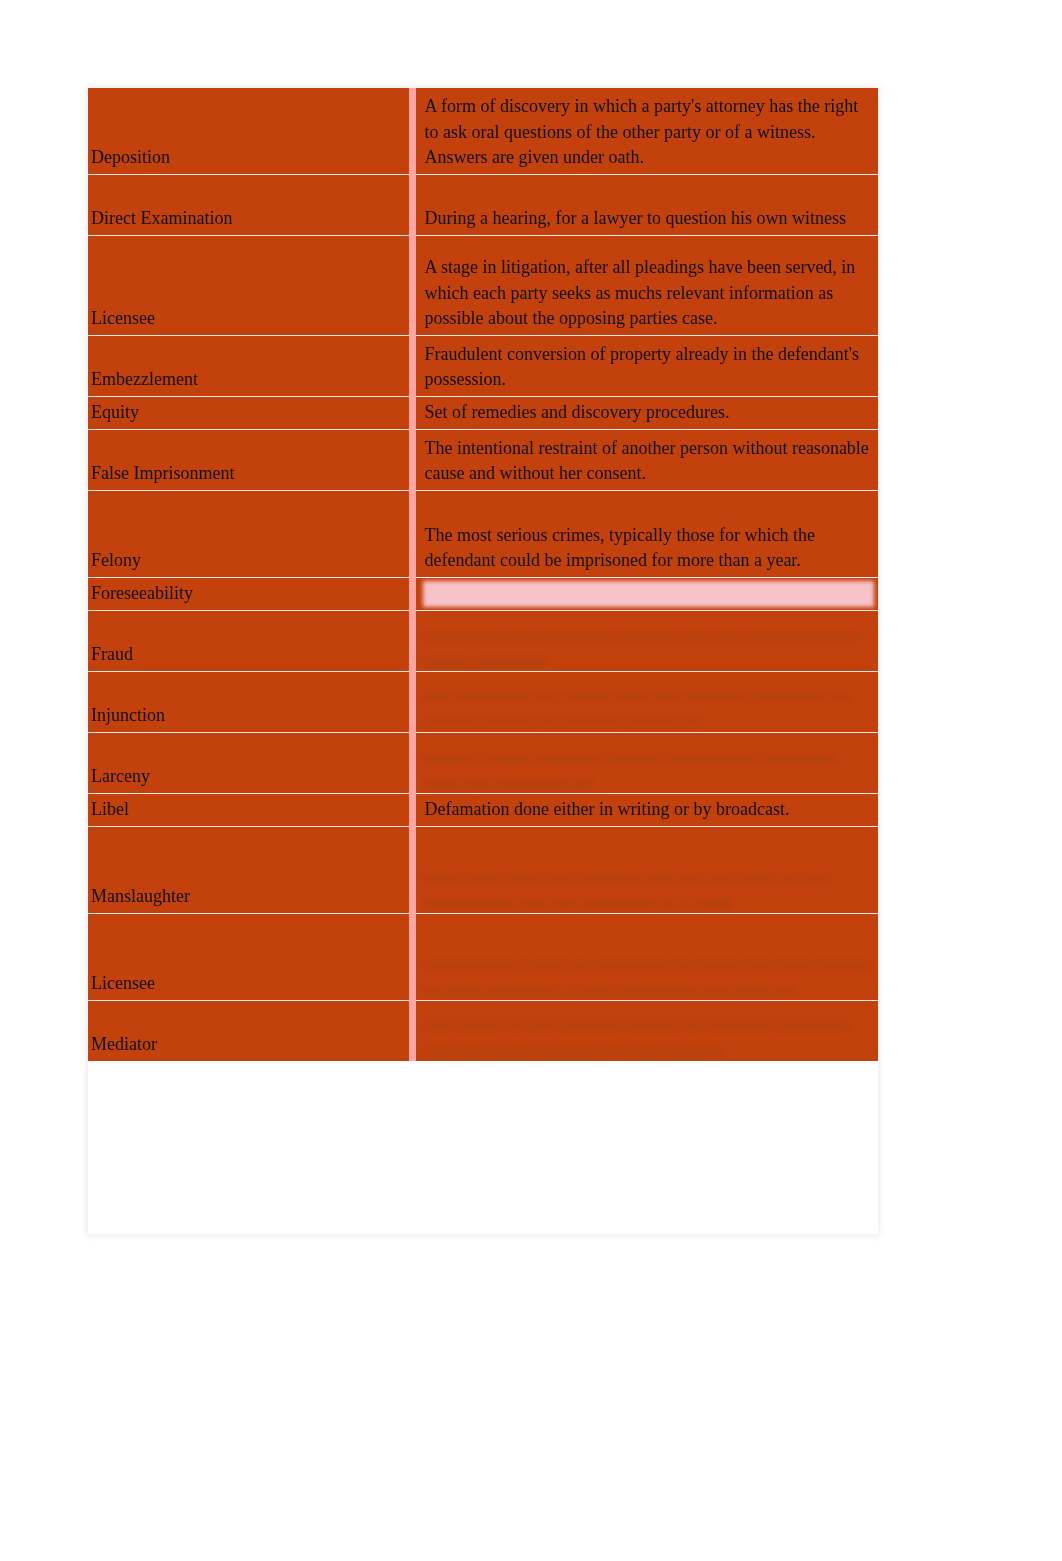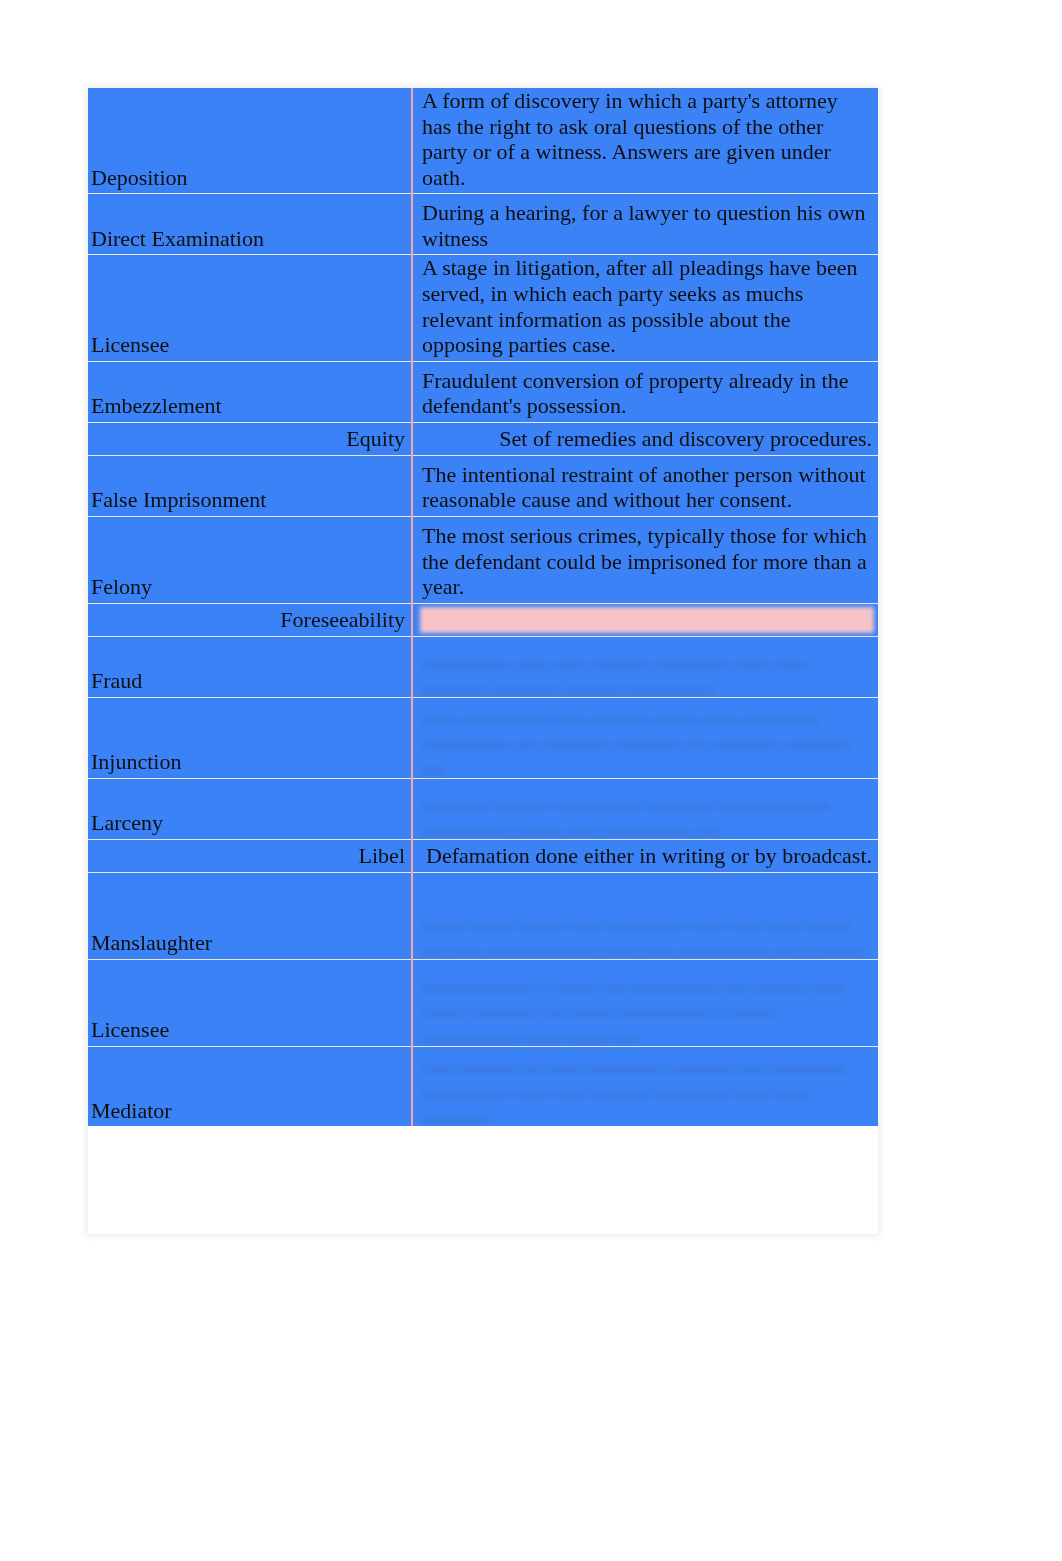--- a/index.html
+++ b/index.html
@@ -37,45 +37,45 @@
   table.glossary-table tr {
     border-bottom: 1px solid #e8e8e8;
   }
   table.glossary-table tr:last-child {
     border-bottom: none;
   }
 
   td.term-cell,
   td.def-cell {
     vertical-align: bottom;
-    font-size: 22px;
+    font-size: 18px;
     line-height: 25.6px;
     color: #101010;
     padding: 0;
-    background: #3b82f6;
+    background: #c2410c;
   }
 
   td.term-cell {
     padding-left: 3px;
     padding-right: 6px;
     padding-bottom: 3px;
-    border-right: 2px solid #fca5a5;
+    border-right: 7px solid #fca5a5;
     font-family: Liberation Serif, serif;
   }
 
   td.def-cell {
     padding-left: 9px;
     padding-right: 6px;
     padding-bottom: 3px;
   }
 
   
   tr.h-tall   td { height: 83px; }
   tr.h-mid    td { height: 57px; }
-  tr.h-short  td { height: 29px; text-align: right; }
+  tr.h-short  td { height: 29px; }
   tr.h-xtall  td { height: 96px; }
 
   
   .blurred {
     filter: blur(3.6px);
     color: #2f2f2f;
     opacity: 0.62;
     user-select: none;
   }
 

